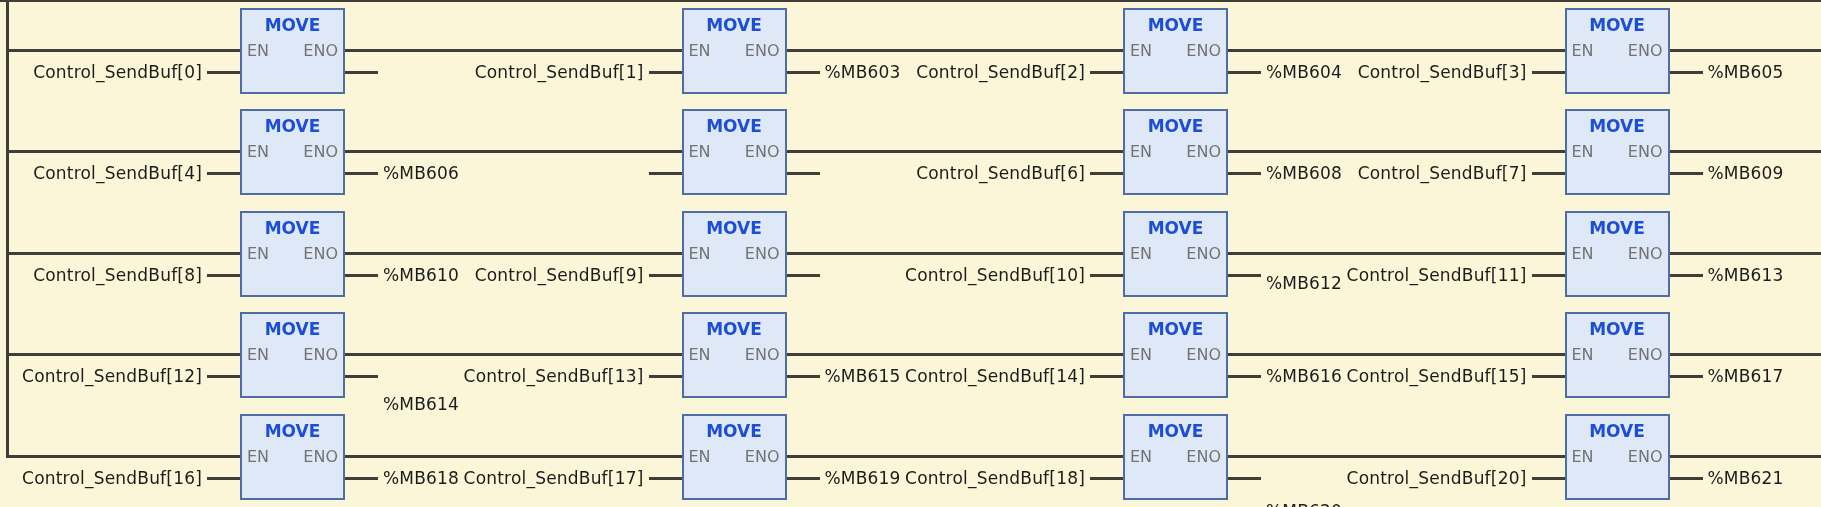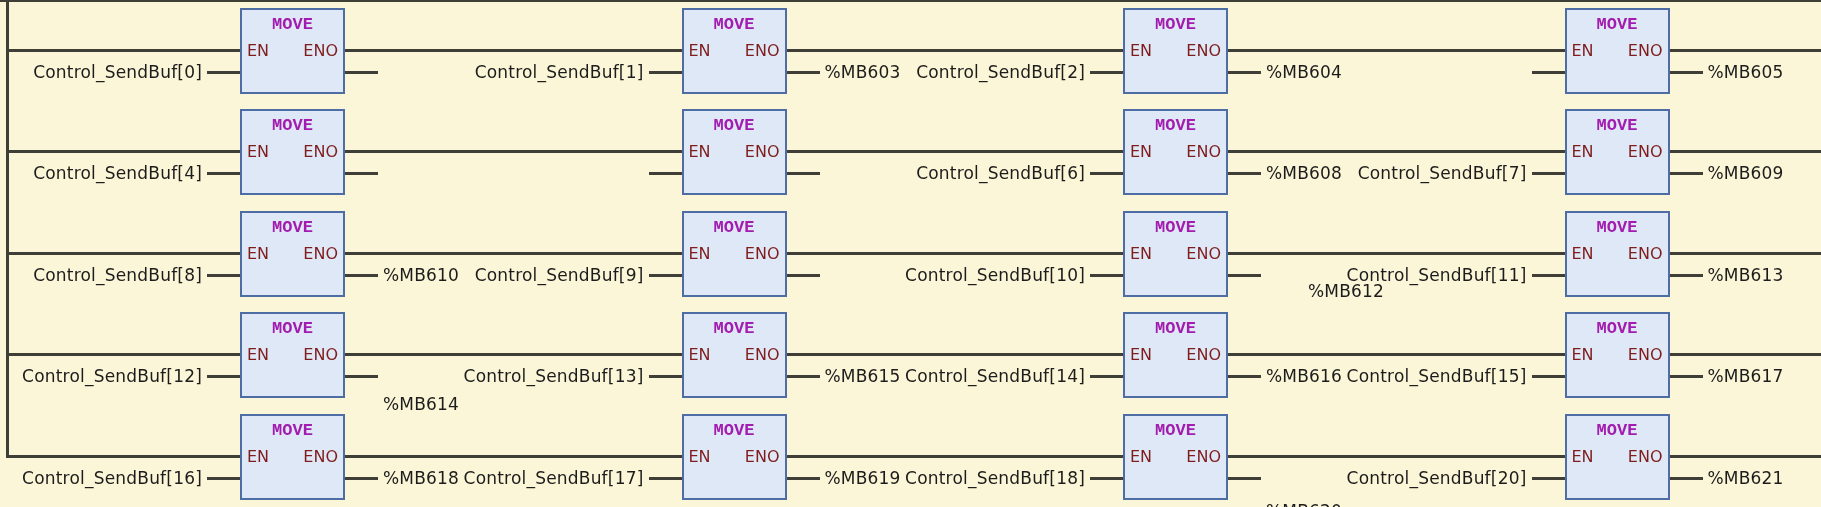--- a/index.html
+++ b/index.html
@@ -49,26 +49,25 @@
     width:105px;height:86px;
     box-sizing:border-box;
     background:var(--blockFill,#DFE8F6);
     border:2px solid var(--blockBorder,#4F6DA5);
     z-index:3;
   }
   .blk-title{
     position:absolute;left:0;right:0;top:5px;
     text-align:center;
     font-weight:bold;font-size:17px;
-    color:#a21caf;
-    font-family:Liberation Mono, monospace;
+    color:#1d4ed8;
   }
   .pin{
     position:absolute;top:31px;
-    font-size:16px;color:#7f1d1d;text-align:center;
+    font-size:16px;color:#737373;text-align:center;
   }
   .pin.en{left:5px;}
   .pin.eno{right:5px;}
 </style>
 </head>
 <body>
 
 <div id="canvas" style="--bg: #FBF6D7; --blockFill: #DFE8F6; --blockBorder: #4F6DA5; --wire: #3F3F38; --text: #1C1C1C;">
   <div class="top-border"></div>
   <div class="power-rail" id="rail" style="height: 457.6px;"></div>
@@ -94,39 +93,41 @@
         <div class="operand out" style="left: 824.5px; width: 160px; top: 60px;">%MB603</div>
         <div class="operand in" style="left: 725px; width: 360px; top: 60px;">Control_SendBuf[2]</div>
         <div class="wire" style="left: 1090px; width: 33px; top: 71px;"></div>
         <div class="move-block" style="left: 1123px; top: 8px;">
           <div class="blk-title">MOVE</div>
           <div class="pin en">EN</div>
           <div class="pin eno">ENO</div>
         </div>
         <div class="wire" style="left: 1228px; width: 33px; top: 71px;"></div>
         <div class="operand out" style="left: 1266px; width: 160px; top: 60px;">%MB604</div>
+        <div class="operand in" style="left: 1166.5px; width: 360px; top: 60px;">Control_SendBuf[3]</div>
         <div class="wire" style="left: 1531.5px; width: 33px; top: 71px;"></div>
         <div class="move-block" style="left: 1564.5px; top: 8px;">
           <div class="blk-title">MOVE</div>
           <div class="pin en">EN</div>
           <div class="pin eno">ENO</div>
         </div>
         <div class="wire" style="left: 1669.5px; width: 33px; top: 71px;"></div>
         <div class="operand out" style="left: 1707.5px; width: 160px; top: 60px;">%MB605</div>
       </div>
       <div class="rung" style="top: 101.4px;">
         <div class="rung-line"></div>
         <div class="operand in" style="left: -158px; width: 360px; top: 60px;">Control_SendBuf[4]</div>
         <div class="wire" style="left: 207px; width: 33px; top: 71px;"></div>
         <div class="move-block" style="left: 240px; top: 8px;">
           <div class="blk-title">MOVE</div>
           <div class="pin en">EN</div>
           <div class="pin eno">ENO</div>
         </div>
         <div class="wire" style="left: 345px; width: 33px; top: 71px;"></div>
+        <div class="operand out" style="left: 383px; width: 160px; top: 60px;">%MB606</div>
         <div class="wire" style="left: 648.5px; width: 33px; top: 71px;"></div>
         <div class="move-block" style="left: 681.5px; top: 8px;">
           <div class="blk-title">MOVE</div>
           <div class="pin en">EN</div>
           <div class="pin eno">ENO</div>
         </div>
         <div class="wire" style="left: 786.5px; width: 33px; top: 71px;"></div>
         <div class="operand in" style="left: 725px; width: 360px; top: 60px;">Control_SendBuf[6]</div>
         <div class="wire" style="left: 1090px; width: 33px; top: 71px;"></div>
         <div class="move-block" style="left: 1123px; top: 8px;">
@@ -166,21 +167,21 @@
         </div>
         <div class="wire" style="left: 786.5px; width: 33px; top: 71px;"></div>
         <div class="operand in" style="left: 725px; width: 360px; top: 60px;">Control_SendBuf[10]</div>
         <div class="wire" style="left: 1090px; width: 33px; top: 71px;"></div>
         <div class="move-block" style="left: 1123px; top: 8px;">
           <div class="blk-title">MOVE</div>
           <div class="pin en">EN</div>
           <div class="pin eno">ENO</div>
         </div>
         <div class="wire" style="left: 1228px; width: 33px; top: 71px;"></div>
-        <div class="operand out" style="left: 1266px; width: 160px; top: 76px; text-align: center;">%MB612</div>
+        <div class="operand out" style="left: 1266px; width: 160px; top: 68px;">%MB612</div>
         <div class="operand in" style="left: 1166.5px; width: 360px; top: 60px;">Control_SendBuf[11]</div>
         <div class="wire" style="left: 1531.5px; width: 33px; top: 71px;"></div>
         <div class="move-block" style="left: 1564.5px; top: 8px;">
           <div class="blk-title">MOVE</div>
           <div class="pin en">EN</div>
           <div class="pin eno">ENO</div>
         </div>
         <div class="wire" style="left: 1669.5px; width: 33px; top: 71px;"></div>
         <div class="operand out" style="left: 1707.5px; width: 160px; top: 60px;">%MB613</div>
       </div>

